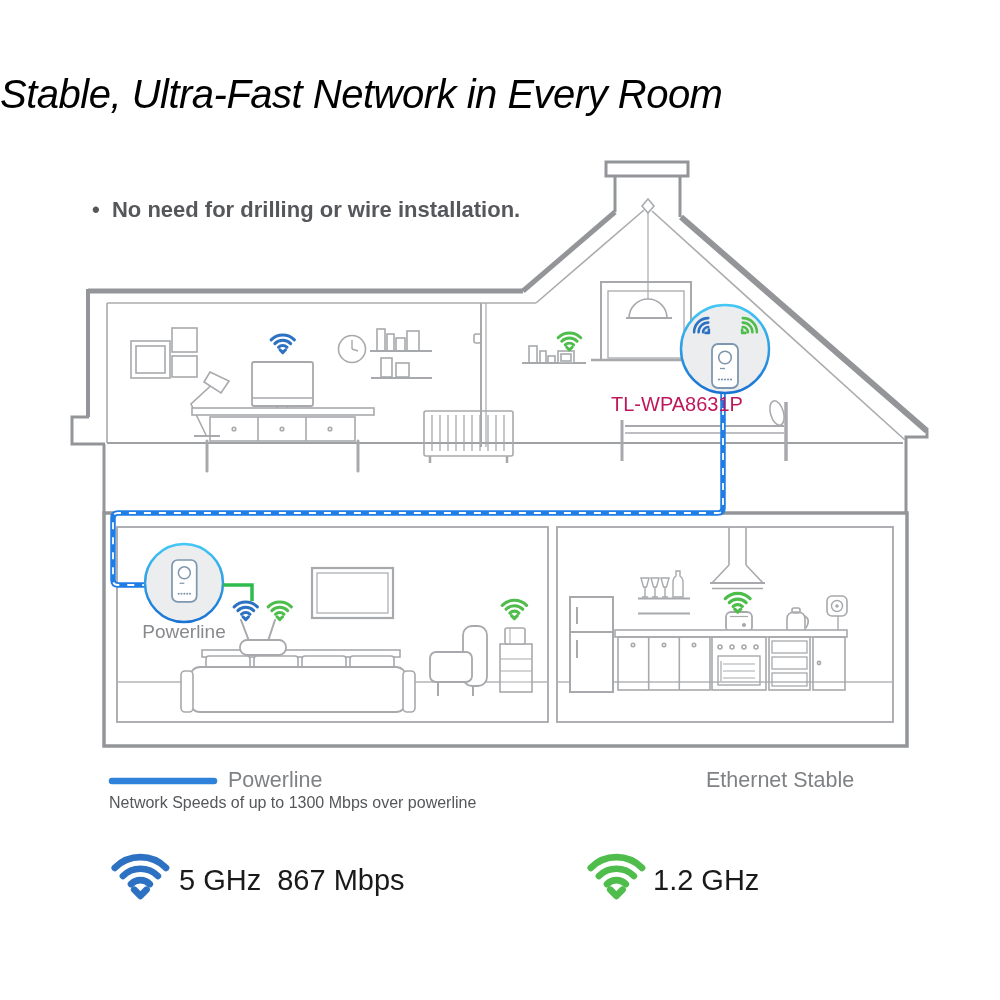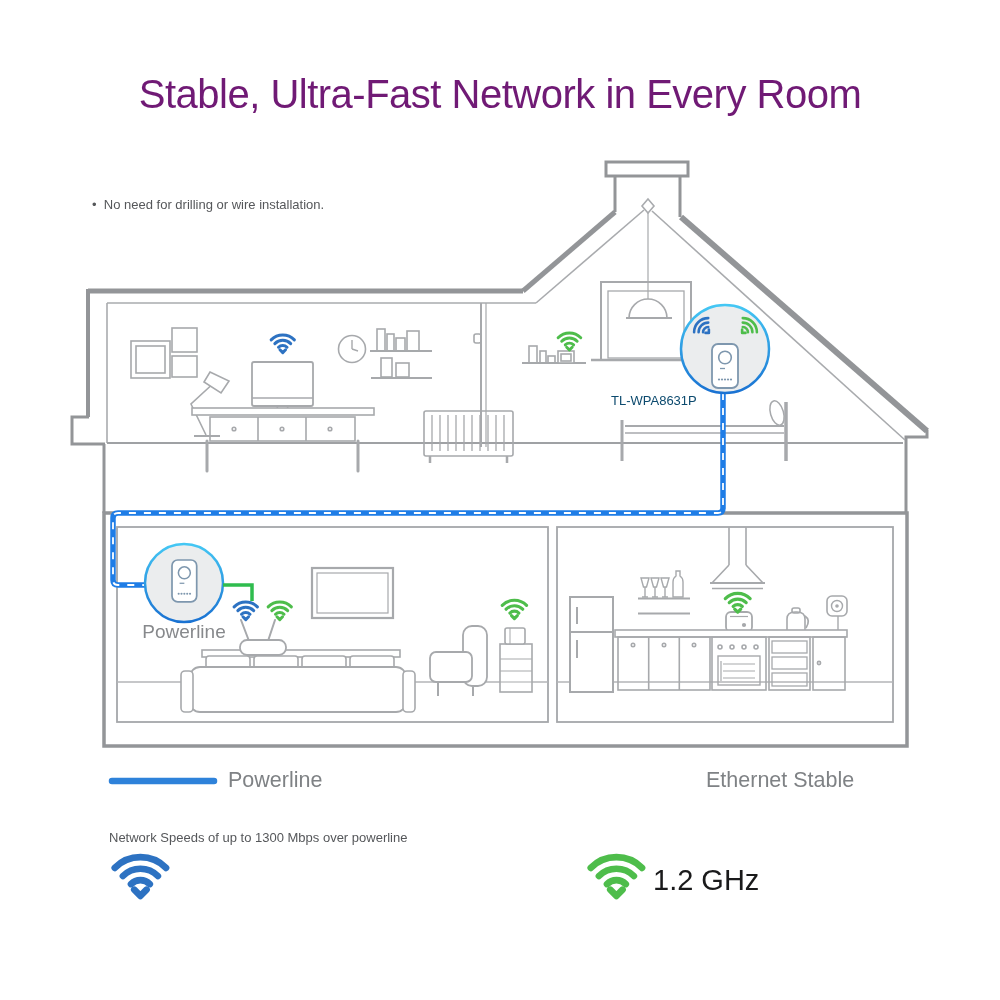--- a/index.html
+++ b/index.html
@@ -1,27 +1,27 @@
 <!DOCTYPE html>
 <html><head>
 <meta charset="utf-8">
 <style>
   html,body{margin:0;padding:0;background:#fff;}
   #stage{position:relative;width:1000px;height:1000px;background:#fff;overflow:hidden;
          font-family:"Liberation Sans",sans-serif;}
   #stage .abs{position:absolute;}
-  .title{top:72px;left:0;width:1000px;text-align:center;font-size:40px;font-weight:400;
-         color:#701a75;letter-spacing:-0.5px;}
+  .title{top:72px;left:0;width:1000px;font-size:40px;font-weight:400;
+         color:#000000;letter-spacing:-0.5px;font-style:italic;}
   .features{top:197px;left:92px;list-style:none;margin:0;padding:0;}
-  .features li{font-size:13px;color:#55575a;margin-bottom:8px;}
+  .features li{font-size:22px;color:#55575a;margin-bottom:8px;font-weight:bold;}
   .features li::before{content:"\2022\00a0\00a0";color:#55575a;}
-  .dev-label{font-size:13px;color:#0c4a6e;}
+  .dev-label{font-size:20px;color:#be185d;}
   .adapter-label{top:621px;left:124px;width:120px;text-align:center;font-size:19px;color:#87898c;}
   .legend-label{font-size:21.5px;color:#7f8285;}
-  .note{top:830px;left:109px;font-size:13px;color:#55575a;}
+  .note{top:794px;left:109px;font-size:16px;color:#55575a;}
   .speed{display:flex;gap:16px;font-size:29px;color:#1a1a1b;}
   svg{position:absolute;top:0;left:0;}
 </style>
 </head>
 <body>
 
 <div id="stage">
 
 <svg width="1000" height="1000" viewBox="0 0 1000 1000">
   <defs>
@@ -302,18 +302,22 @@
   <div class="abs dev-label" style="top:393px;left:611px;">TL-WPA8631P</div>
 
   <div class="abs adapter-label">Powerline</div>
 
   <div class="abs legend-label" style="top:768px;left:228px;">Powerline</div>
 
   <div class="abs legend-label" style="top:768px;left:706px;">Ethernet Stable</div>
 
   <div class="abs note">Network Speeds of up to 1300 Mbps over powerline</div>
 
+  <div class="abs speed" style="top:864px;left:179px;">
+    <span>5 GHz</span>
+    <span>867 Mbps</span>
+  </div>
 
   <div class="abs speed" style="top:864px;left:653px;">
     <span>1.2 GHz</span>
   </div>
 
 </div>
 
 </body></html>

